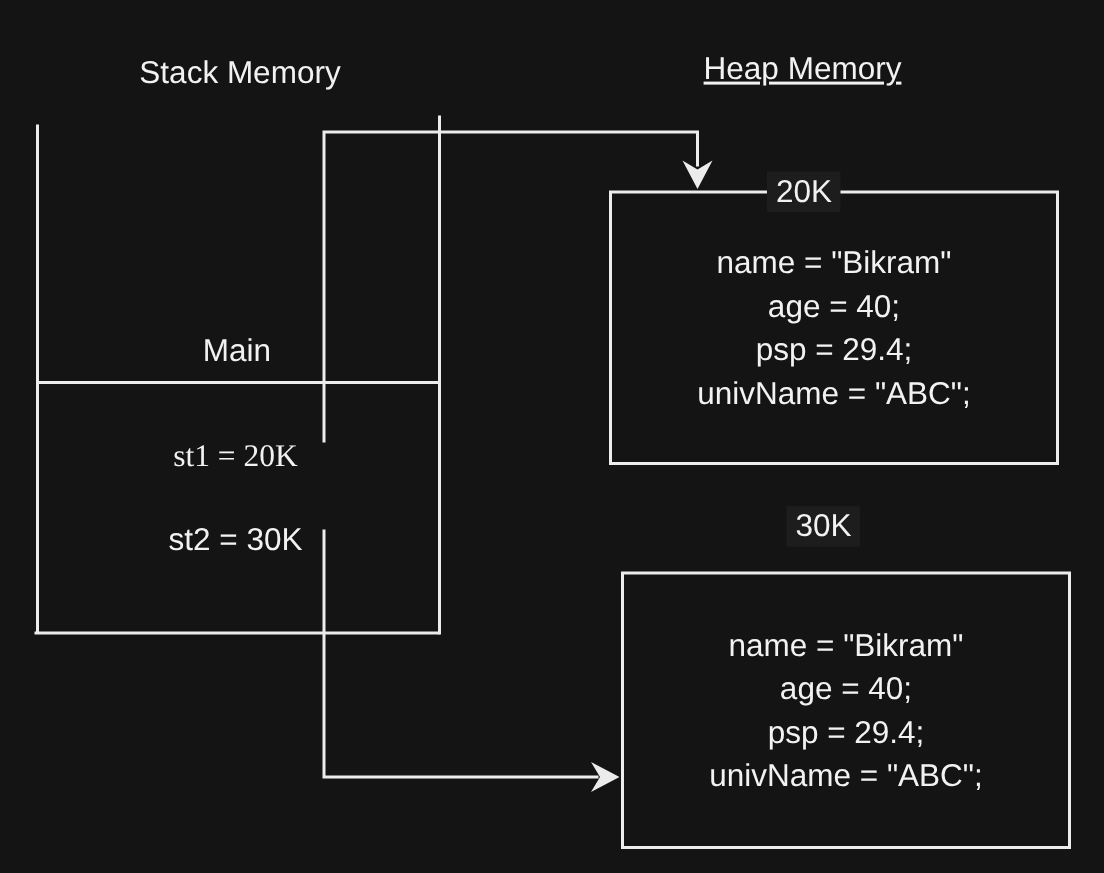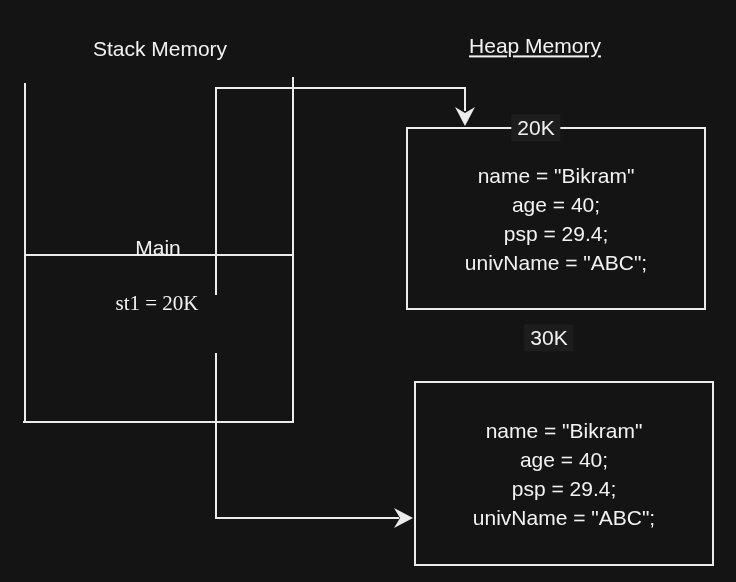--- a/index.html
+++ b/index.html
@@ -85,25 +85,26 @@
     <polyline class="ln" points="216,353 216,518 399,518"></polyline>
     <polygon class="ah" points="413,518 394,508 400,518 394,528"></polygon>
 
     <rect class="bx" x="407" y="128" width="298" height="181"></rect>
     <rect class="bx" x="415" y="382" width="298" height="183"></rect>
   </svg>
 
   <div class="label" style="left:160px; top:49px;">Stack Memory</div>
   <div class="label" style="left:535px; top:46px;text-decoration:underline;">Heap Memory</div>
 
-  <div class="label" style="left:158px; top:248px;">Main</div>
+  <div class="label" style="left:158px; top:234px;">Main</div>
   <div class="label" style="left:157px; top:304px;font-family:Liberation Serif, serif;">st1 = 20K</div>
+  <div class="label" style="left:157px; top:360px;">st2 = 30K</div>
 
   <div class="label addr-label" style="left:536px; top:104px;margin-top:24px;">20K</div>
-  <div class="label addr-label" style="left:549px; top:338px;">30K</div>
+  <div class="label addr-label" style="left:549px; top:351px;">30K</div>
 
   <div class="fields" style="left:407px; top:128px; width:298px; height:181px;">
     <div class="field-line">name = "Bikram"</div>
     <div class="field-line">age = 40;</div>
     <div class="field-line">psp = 29.4;</div>
     <div class="field-line">univName = "ABC";</div>
   </div>
 
   <div class="fields" style="left:415px; top:382px; width:298px; height:183px;">
     <div class="field-line">name = "Bikram"</div>

